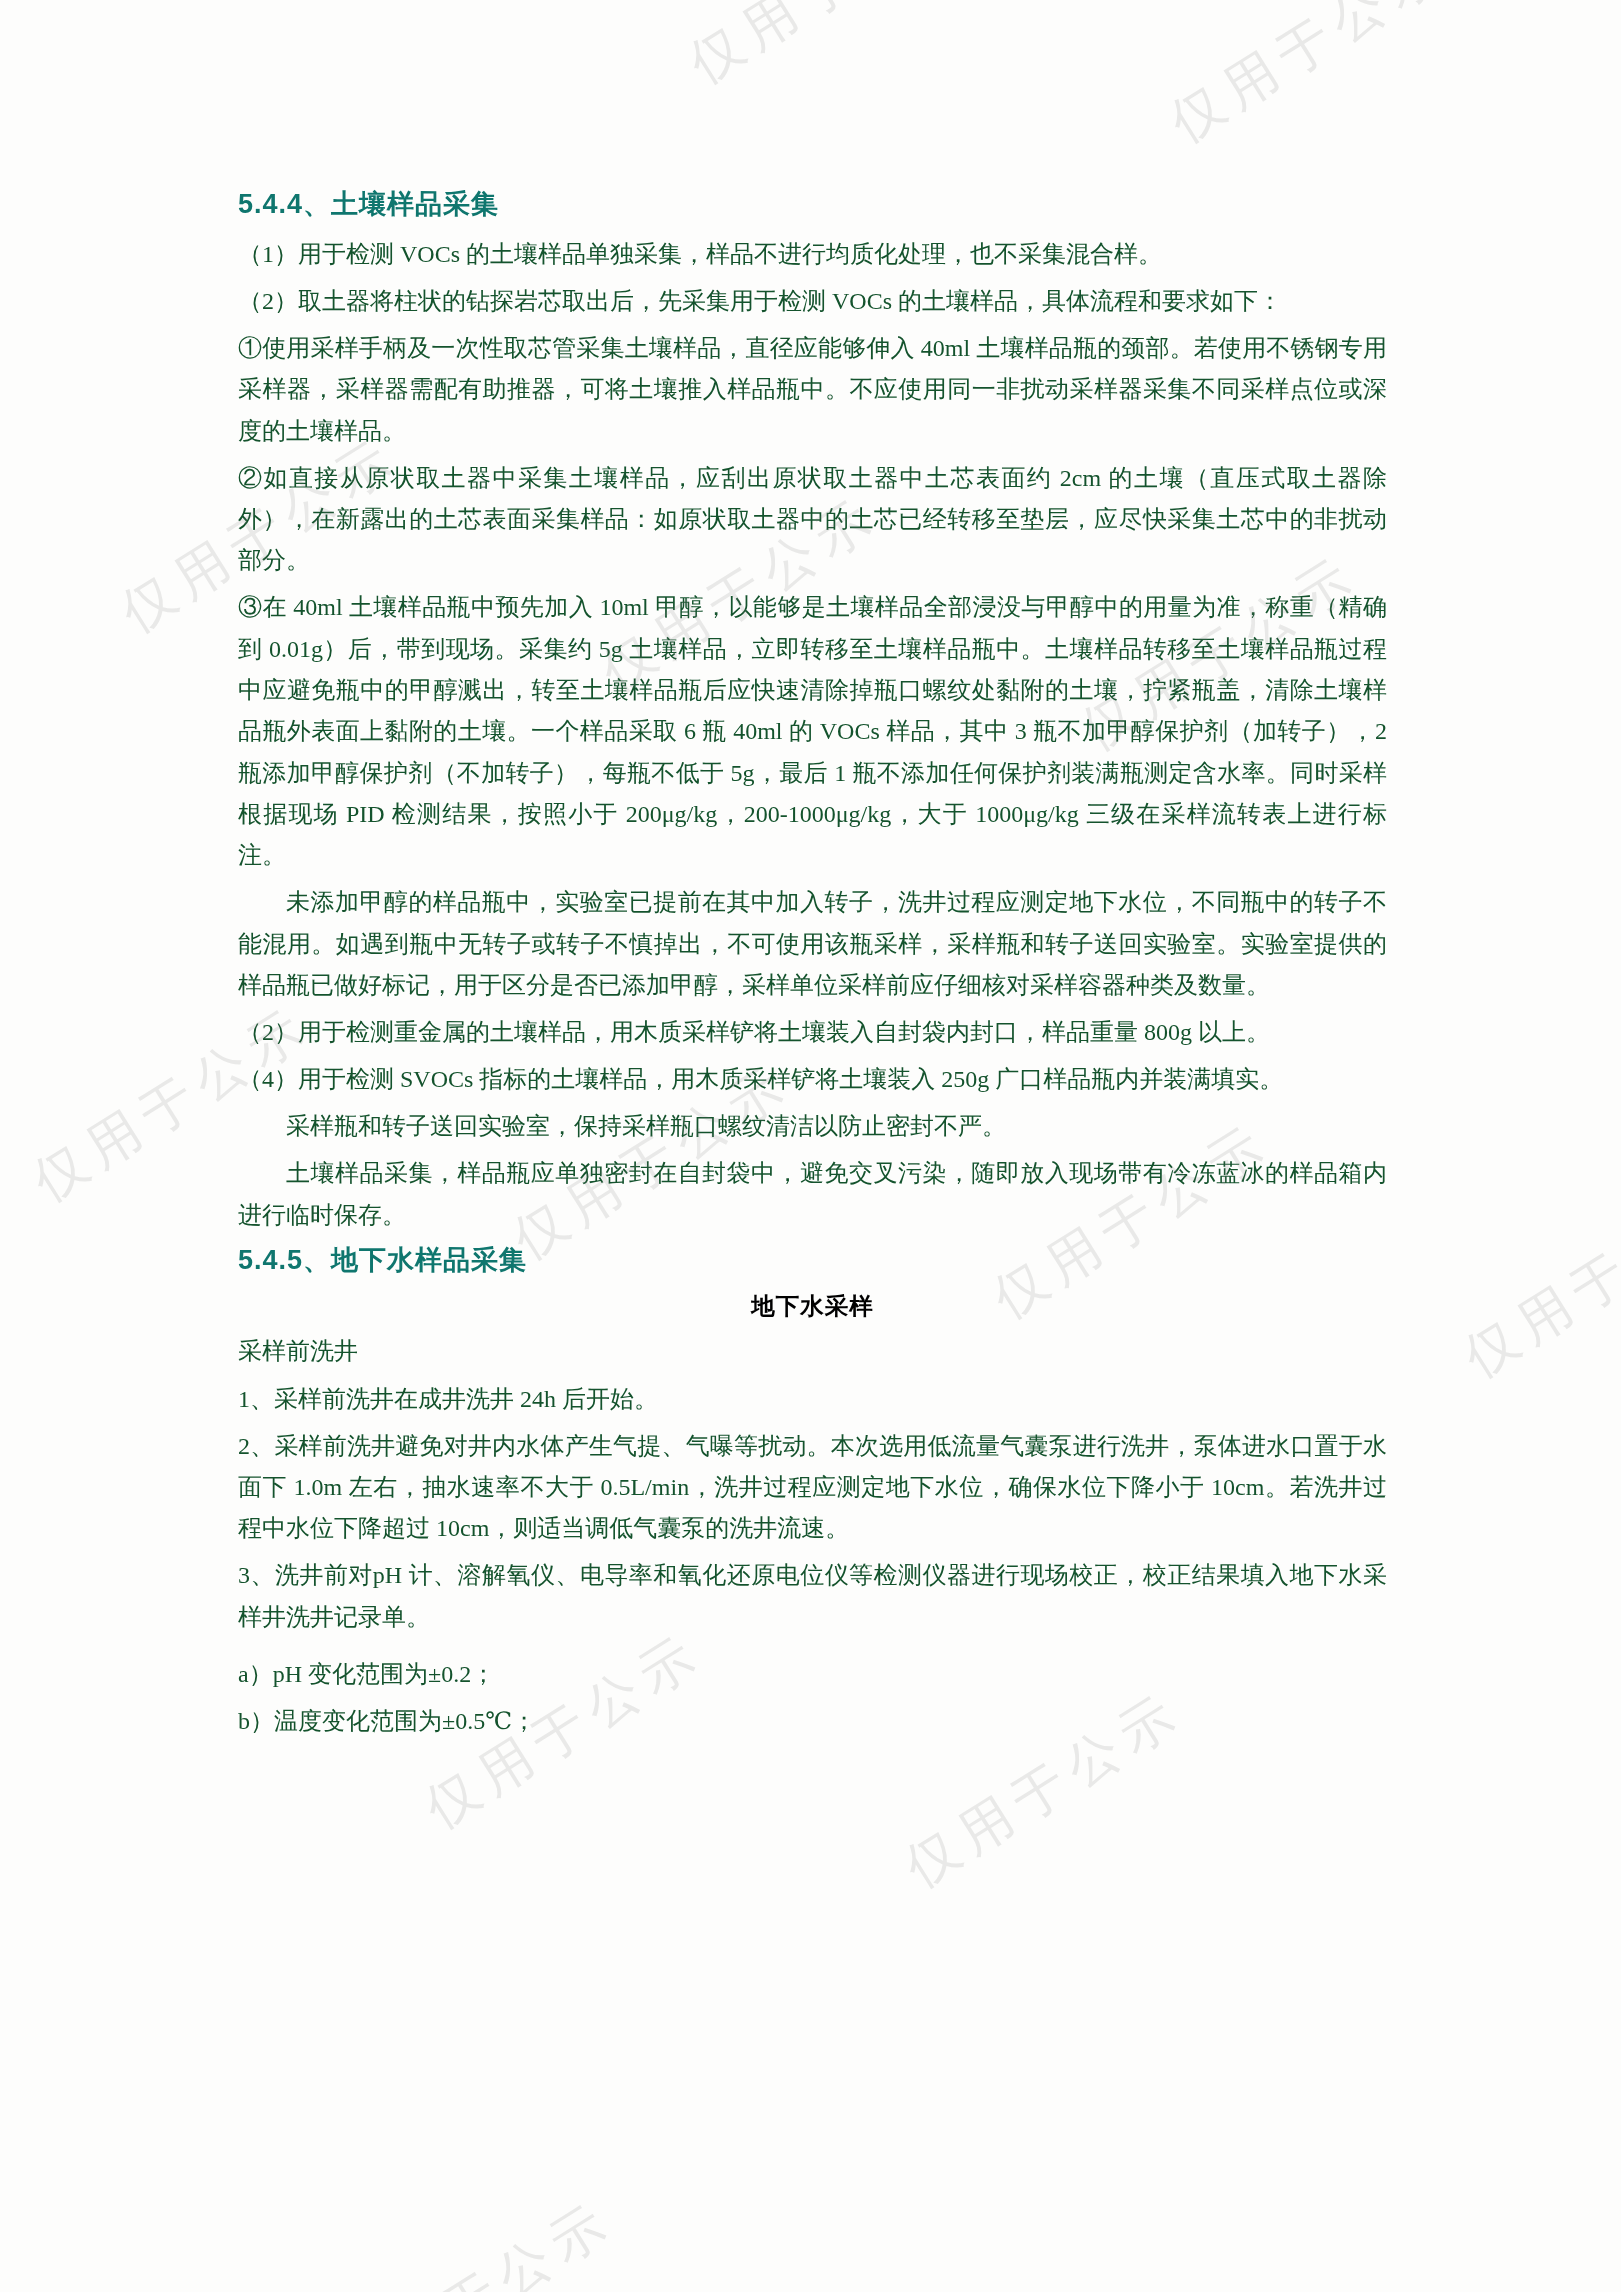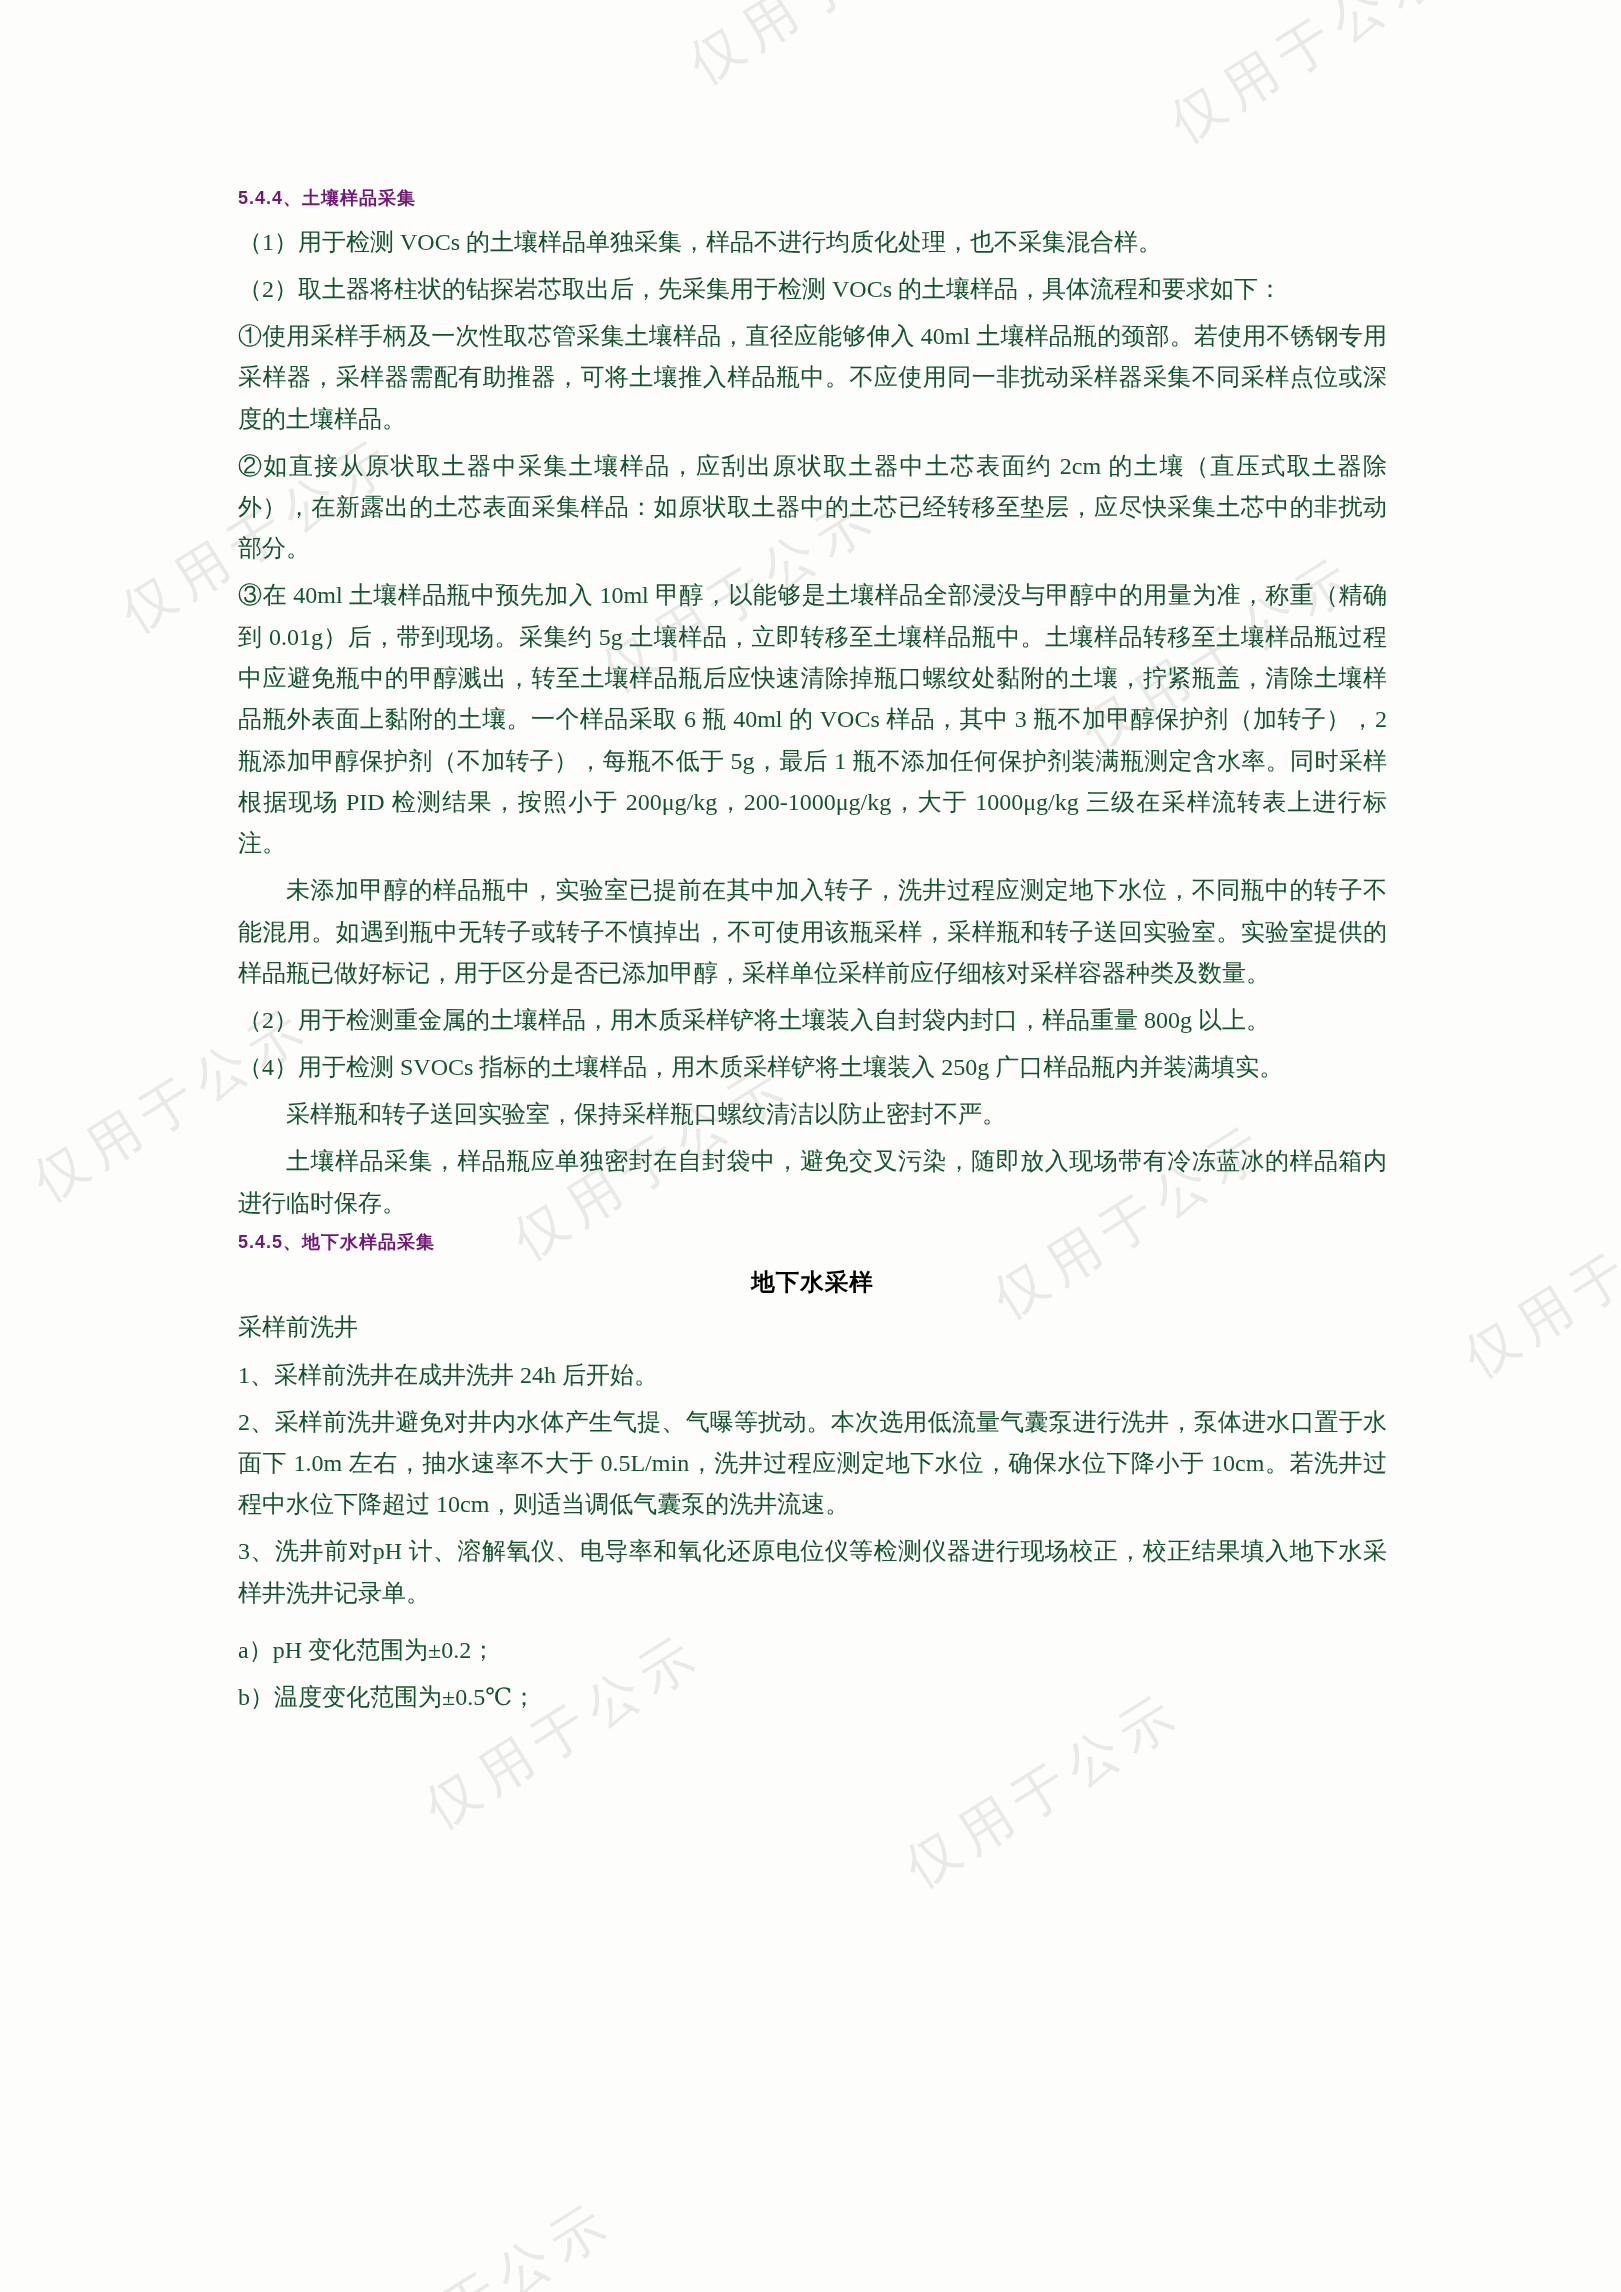--- a/index.html
+++ b/index.html
@@ -44,24 +44,24 @@
     color: rgba(120,120,120,0.16);
     font-size: 51px;
     letter-spacing: 9.8px;
     white-space: nowrap;
     transform: rotate(-32deg);
     transform-origin: left top;
   }
   h2.sec {
     font-family: "Liberation Sans", "DejaVu Sans", sans-serif;
     font-weight: bold;
-    font-size: 18px;
+    font-size: 27px;
     margin: 0 0 11.8px 0;
     letter-spacing: 1px;
-    color: #701a75;
+    color: #0f766e;
   }
   h3.sub {
     font-family: "Liberation Sans", "DejaVu Sans", sans-serif;
     font-weight: bold;
     font-size: 23.5px;
     margin: 5.9px 0 9.8px 0;
     letter-spacing: 1px;
     color: #000;
     text-align: center;
   }

